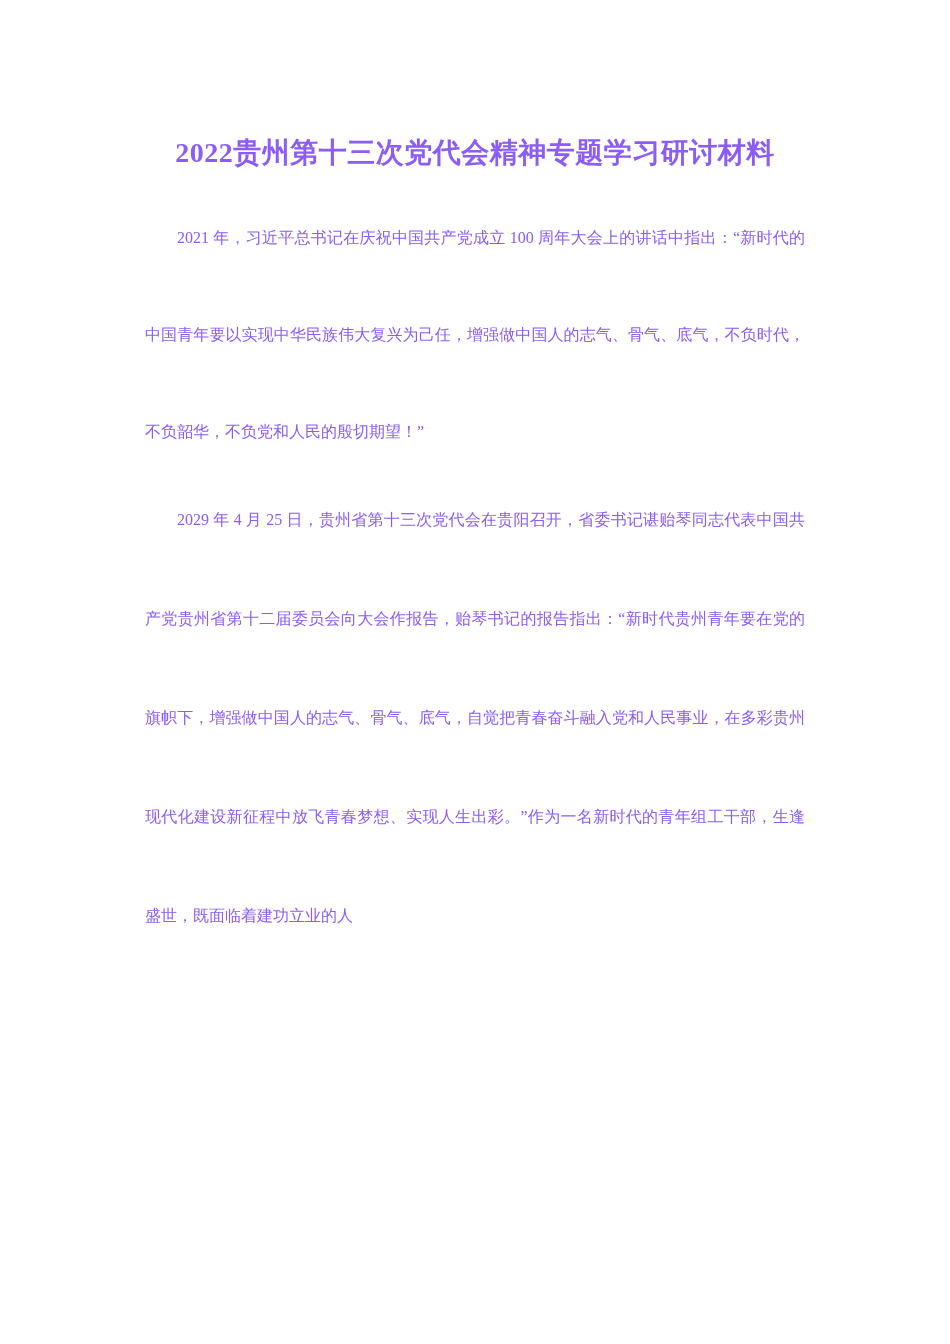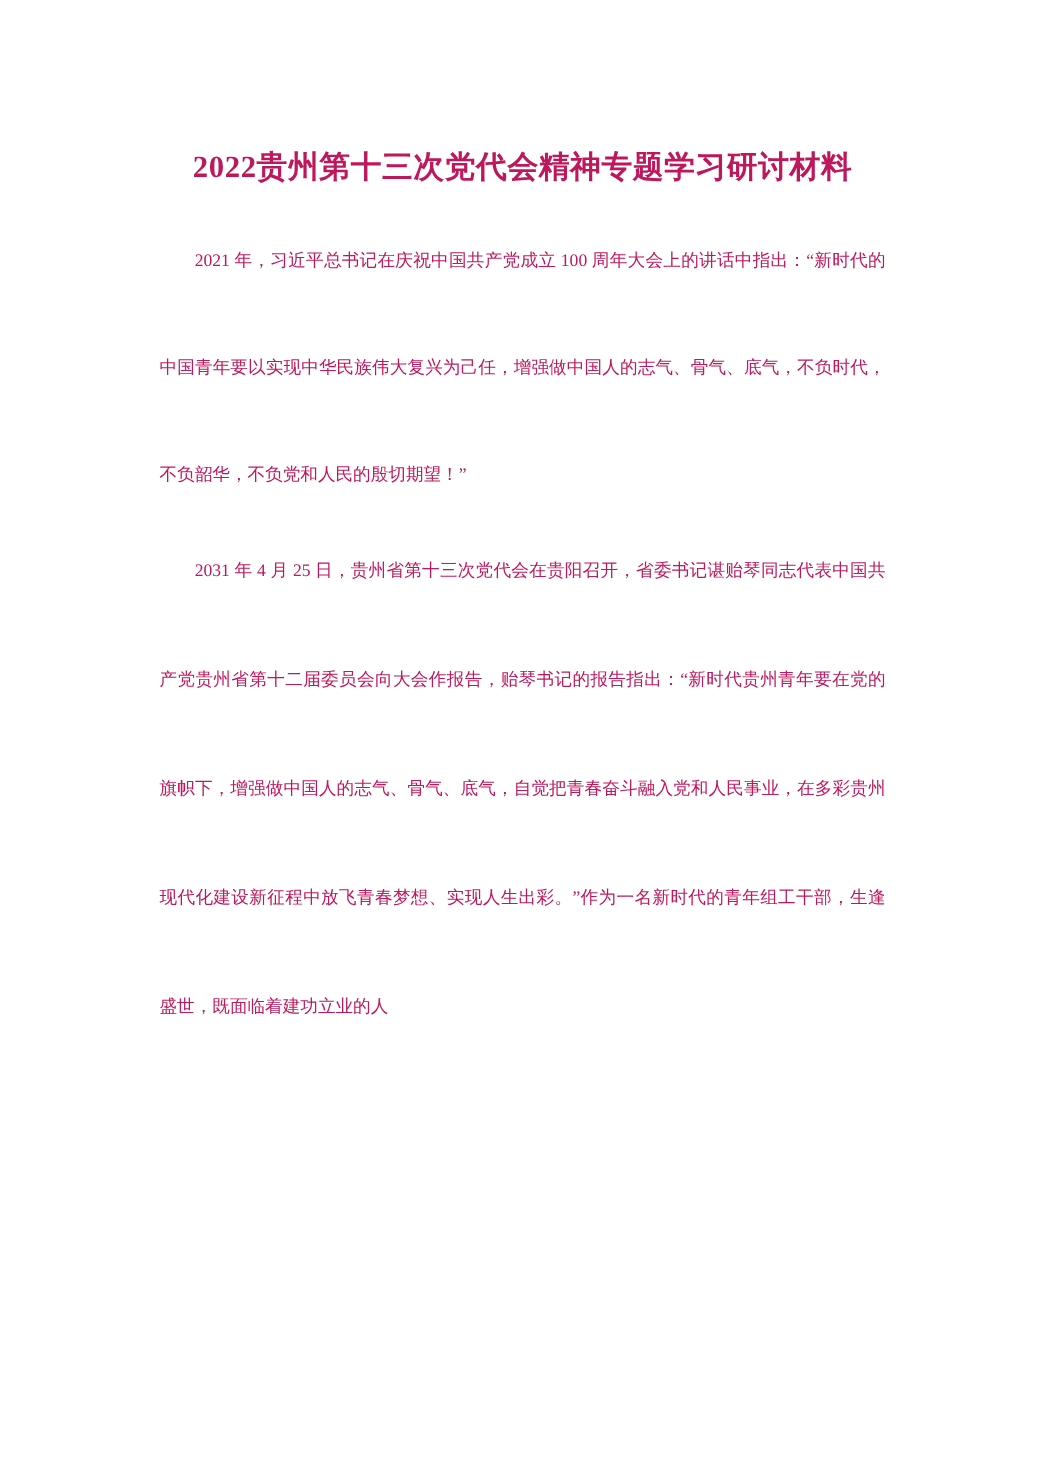--- a/index.html
+++ b/index.html
@@ -5,21 +5,21 @@
   * { margin: 0; padding: 0; box-sizing: border-box; }
   html, body { background: #ffffff; }
   .page {
     position: relative;
     width: 950px;
     height: 1112px;
     margin: 0 auto;
     background: #ffffff;
     overflow: hidden;
     font-family: "Liberation Serif", "DejaVu Serif", serif;
-    color: #be185d;
+    color: #8b5cf6;
   }
   .doc-title {
     margin: 133px 145px 0 145px;
     text-align: center;
     font-size: 28px;
     font-weight: bold;
     line-height: 40px;
     letter-spacing: 0.5px;
   }
   .doc-body {
@@ -36,15 +36,15 @@
   .para-1 { margin-top: 16px; }
   .para-2 { line-height: 99px; margin-top: -10px; }
 </style>
 </head>
 <body>
 
 <div class="page">
   <h1 class="doc-title">2022贵州第十三次党代会精神专题学习研讨材料</h1>
   <div class="doc-body">
     <p class="para para-1">2021 年，习近平总书记在庆祝中国共产党成立 100 周年大会上的讲话中指出：“新时代的中国青年要以实现中华民族伟大复兴为己任，增强做中国人的志气、骨气、底气，不负时代，不负韶华，不负党和人民的殷切期望！”</p>
-    <p class="para para-2">2031 年 4 月 25 日，贵州省第十三次党代会在贵阳召开，省委书记谌贻琴同志代表中国共产党贵州省第十二届委员会向大会作报告，贻琴书记的报告指出：“新时代贵州青年要在党的旗帜下，增强做中国人的志气、骨气、底气，自觉把青春奋斗融入党和人民事业，在多彩贵州现代化建设新征程中放飞青春梦想、实现人生出彩。”作为一名新时代的青年组工干部，生逢盛世，既面临着建功立业的人</p>
+    <p class="para para-2">2029 年 4 月 25 日，贵州省第十三次党代会在贵阳召开，省委书记谌贻琴同志代表中国共产党贵州省第十二届委员会向大会作报告，贻琴书记的报告指出：“新时代贵州青年要在党的旗帜下，增强做中国人的志气、骨气、底气，自觉把青春奋斗融入党和人民事业，在多彩贵州现代化建设新征程中放飞青春梦想、实现人生出彩。”作为一名新时代的青年组工干部，生逢盛世，既面临着建功立业的人</p>
   </div>
 </div>
 
 </body></html>

